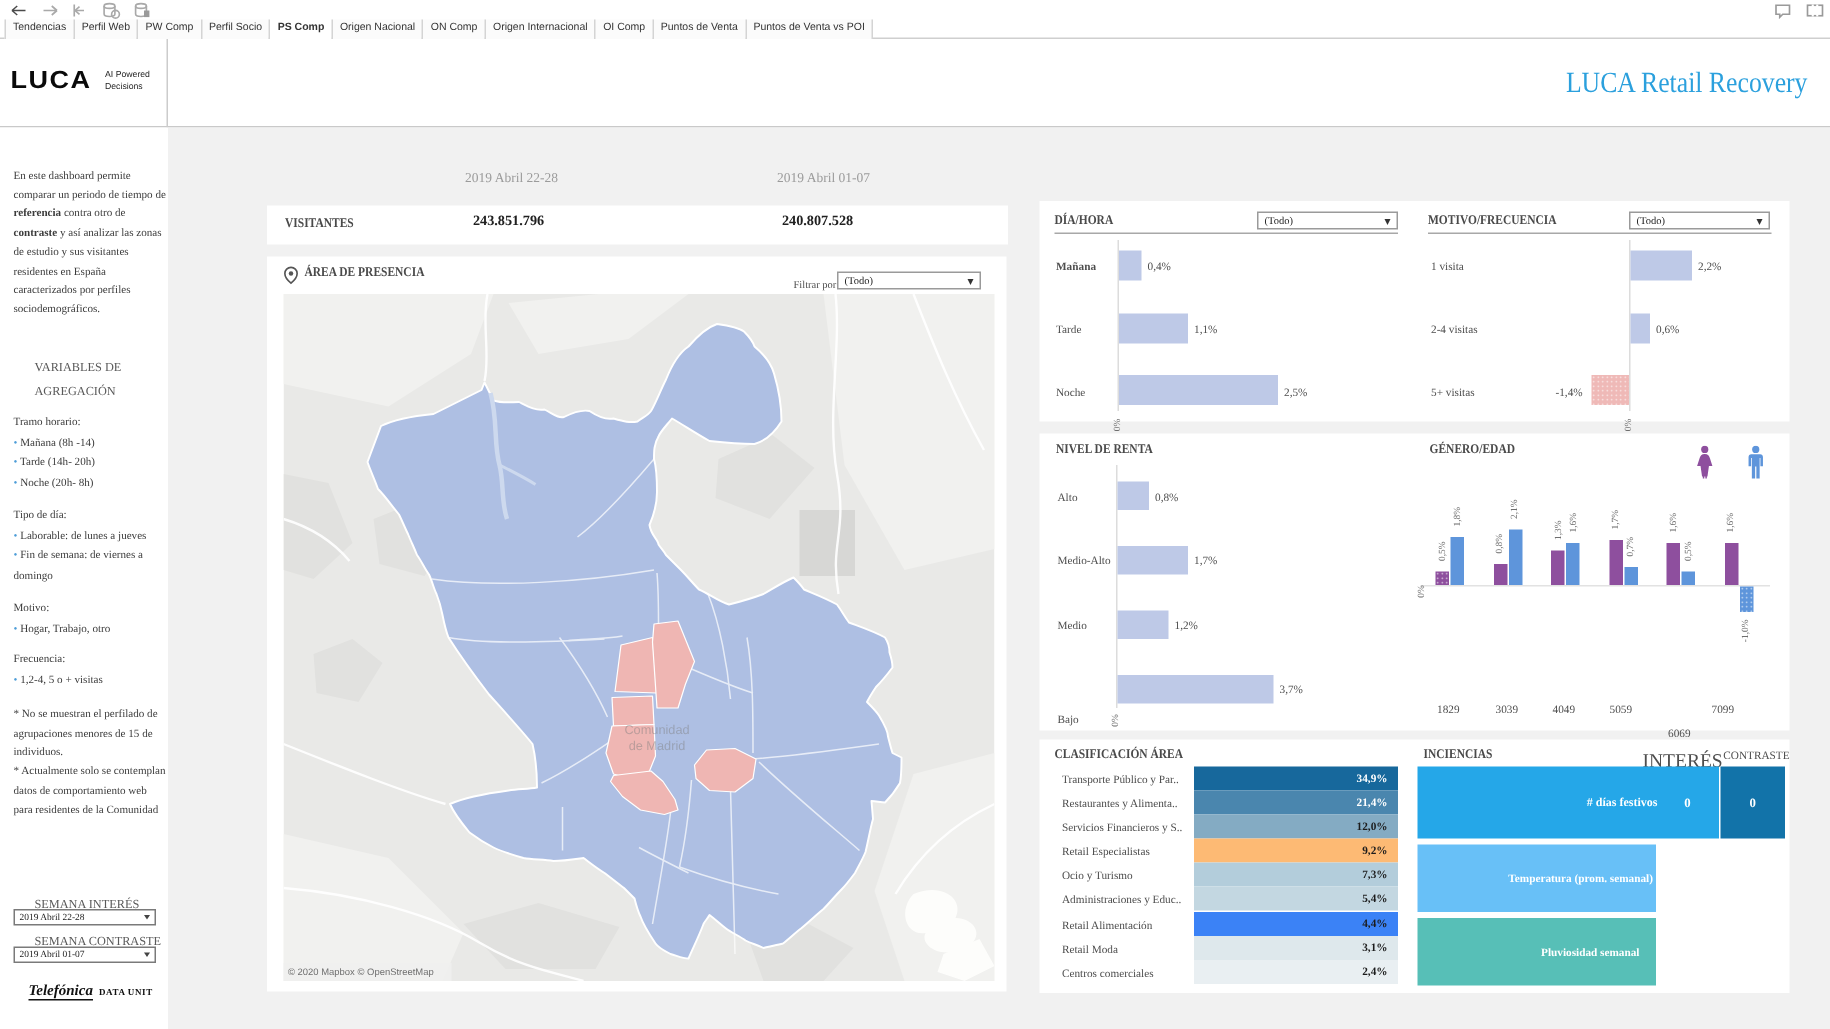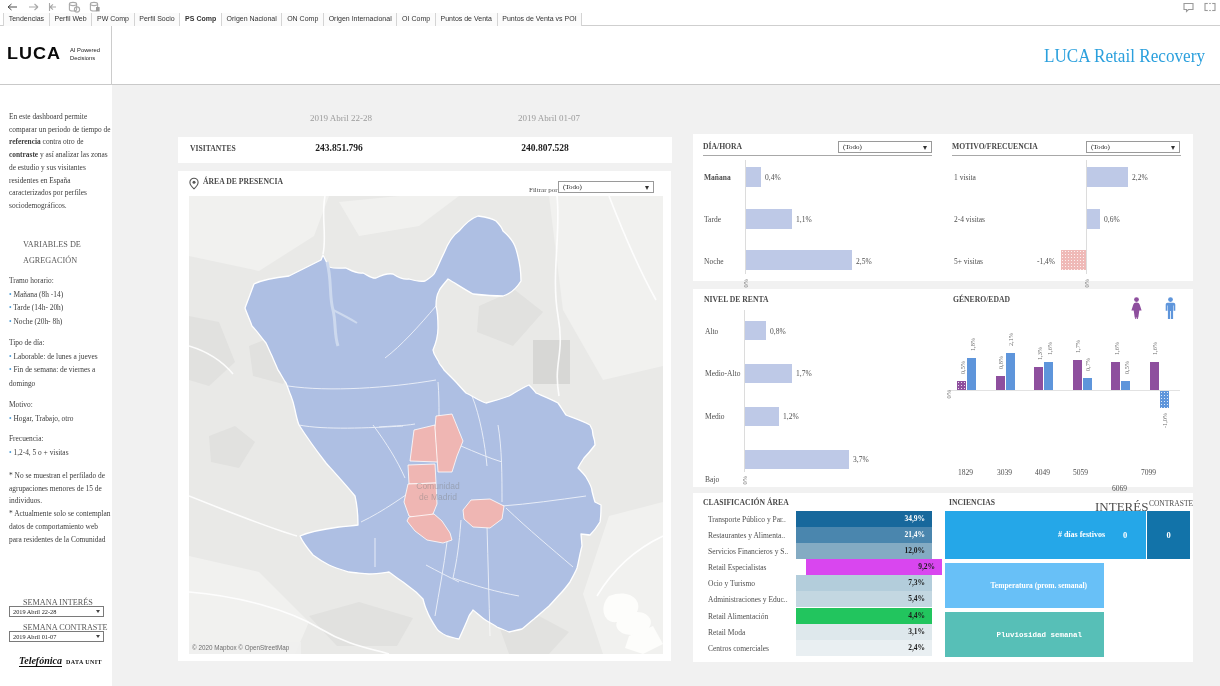--- a/index.html
+++ b/index.html
@@ -360,29 +360,29 @@
   <div class="slabel" style="left:708px;top:547px;">Servicios Financieros y S..</div>
   <div class="slabel" style="left:708px;top:563px;">Retail Especialistas</div>
   <div class="slabel" style="left:708px;top:579px;">Ocio y Turismo</div>
   <div class="slabel" style="left:708px;top:595px;">Administraciones y Educ..</div>
   <div class="slabel" style="left:708px;top:612px;">Retail Alimentación</div>
   <div class="slabel" style="left:708px;top:628px;">Retail Moda</div>
   <div class="slabel" style="left:708px;top:644px;">Centros comerciales</div>
   <div class="cc" style="top:511px;background:#17689c;color:#fff;">34,9%</div>
   <div class="cc" style="top:527px;background:#4a86ae;color:#fff;">21,4%</div>
   <div class="cc" style="top:543px;background:#84abc3;color:#1c1c1c;">12,0%</div>
-  <div class="cc" style="top:559px;background:#d946ef;color:#1c1c1c;margin-left:10px;">9,2%</div>
+  <div class="cc" style="top:559px;background:#fdba74;color:#1c1c1c;">9,2%</div>
   <div class="cc" style="top:575px;background:#b3cddb;color:#1c1c1c;">7,3%</div>
   <div class="cc" style="top:591px;background:#c3d7e1;color:#1c1c1c;">5,4%</div>
-  <div class="cc" style="top:608px;background:#22c55e;color:#1c1c1c;">4,4%</div>
+  <div class="cc" style="top:608px;background:#3b82f6;color:#1c1c1c;">4,4%</div>
   <div class="cc" style="top:624px;background:#dee8ec;color:#1c1c1c;">3,1%</div>
   <div class="cc" style="top:640px;background:#e9eff2;color:#1c1c1c;">2,4%</div>
 
   <div class="ptitle" style="left:949px;top:497px;">INCIENCIAS</div>
   <div class="abs" style="left:1095px;top:499px;width:50px;text-align:center;font-family:'Liberation Serif',serif;font-size:13px;color:#4e4e4e;">INTERÉS</div>
   <div class="abs" style="left:1145px;top:499px;width:52px;text-align:center;font-family:'Liberation Serif',serif;font-size:7.5px;color:#4e4e4e;">CONTRASTE</div>
   <div class="abs" style="left:945px;top:511px;width:201px;height:48px;background:#25a7e8;"></div>
   <div class="abs" style="left:945px;top:511px;width:160px;height:48px;line-height:48px;text-align:right;font-family:'Liberation Serif',serif;font-weight:bold;font-size:8px;color:#fff;"># días festivos</div>
   <div class="abs" style="left:1105px;top:511px;width:40px;height:48px;line-height:48px;text-align:center;font-family:'Liberation Serif',serif;font-weight:bold;font-size:8.5px;color:#fff;">0</div>
   <div class="abs" style="left:1147px;top:511px;width:43px;height:48px;background:#1273a9;line-height:48px;text-align:center;font-family:'Liberation Serif',serif;font-weight:bold;font-size:8.5px;color:#fff;">0</div>
-  <div class="abs" style="left:945px;top:563px;width:159px;height:45px;background:#68c0f7;line-height:45px;text-align:right;font-family:'Liberation Serif',serif;font-weight:bold;font-size:7.5px;color:#fff;"><span style="padding-right:17px;">Temperatura (prom. semanal)</span></div>
-  <div class="abs" style="left:945px;top:612px;width:159px;height:45px;background:#57bfb7;line-height:45px;text-align:right;font-family:'Liberation Serif',serif;font-weight:bold;font-size:7.5px;color:#fff;"><span style="padding-right:22px;font-family:Liberation Mono, monospace;">Pluviosidad semanal</span></div>
+  <div class="abs" style="left:945px;top:563px;width:159px;height:45px;background:#68c0f7;line-height:45px;text-align:right;font-family:'Liberation Serif',serif;font-weight:bold;font-size:7.5px;color:#fff;"><span style="padding-right:2px;">Temperatura (prom. semanal)</span></div>
+  <div class="abs" style="left:945px;top:612px;width:159px;height:45px;background:#57bfb7;line-height:45px;text-align:right;font-family:'Liberation Serif',serif;font-weight:bold;font-size:7.5px;color:#fff;"><span style="padding-right:11px;">Pluviosidad semanal</span></div>
 </div>
 
 </body></html>

